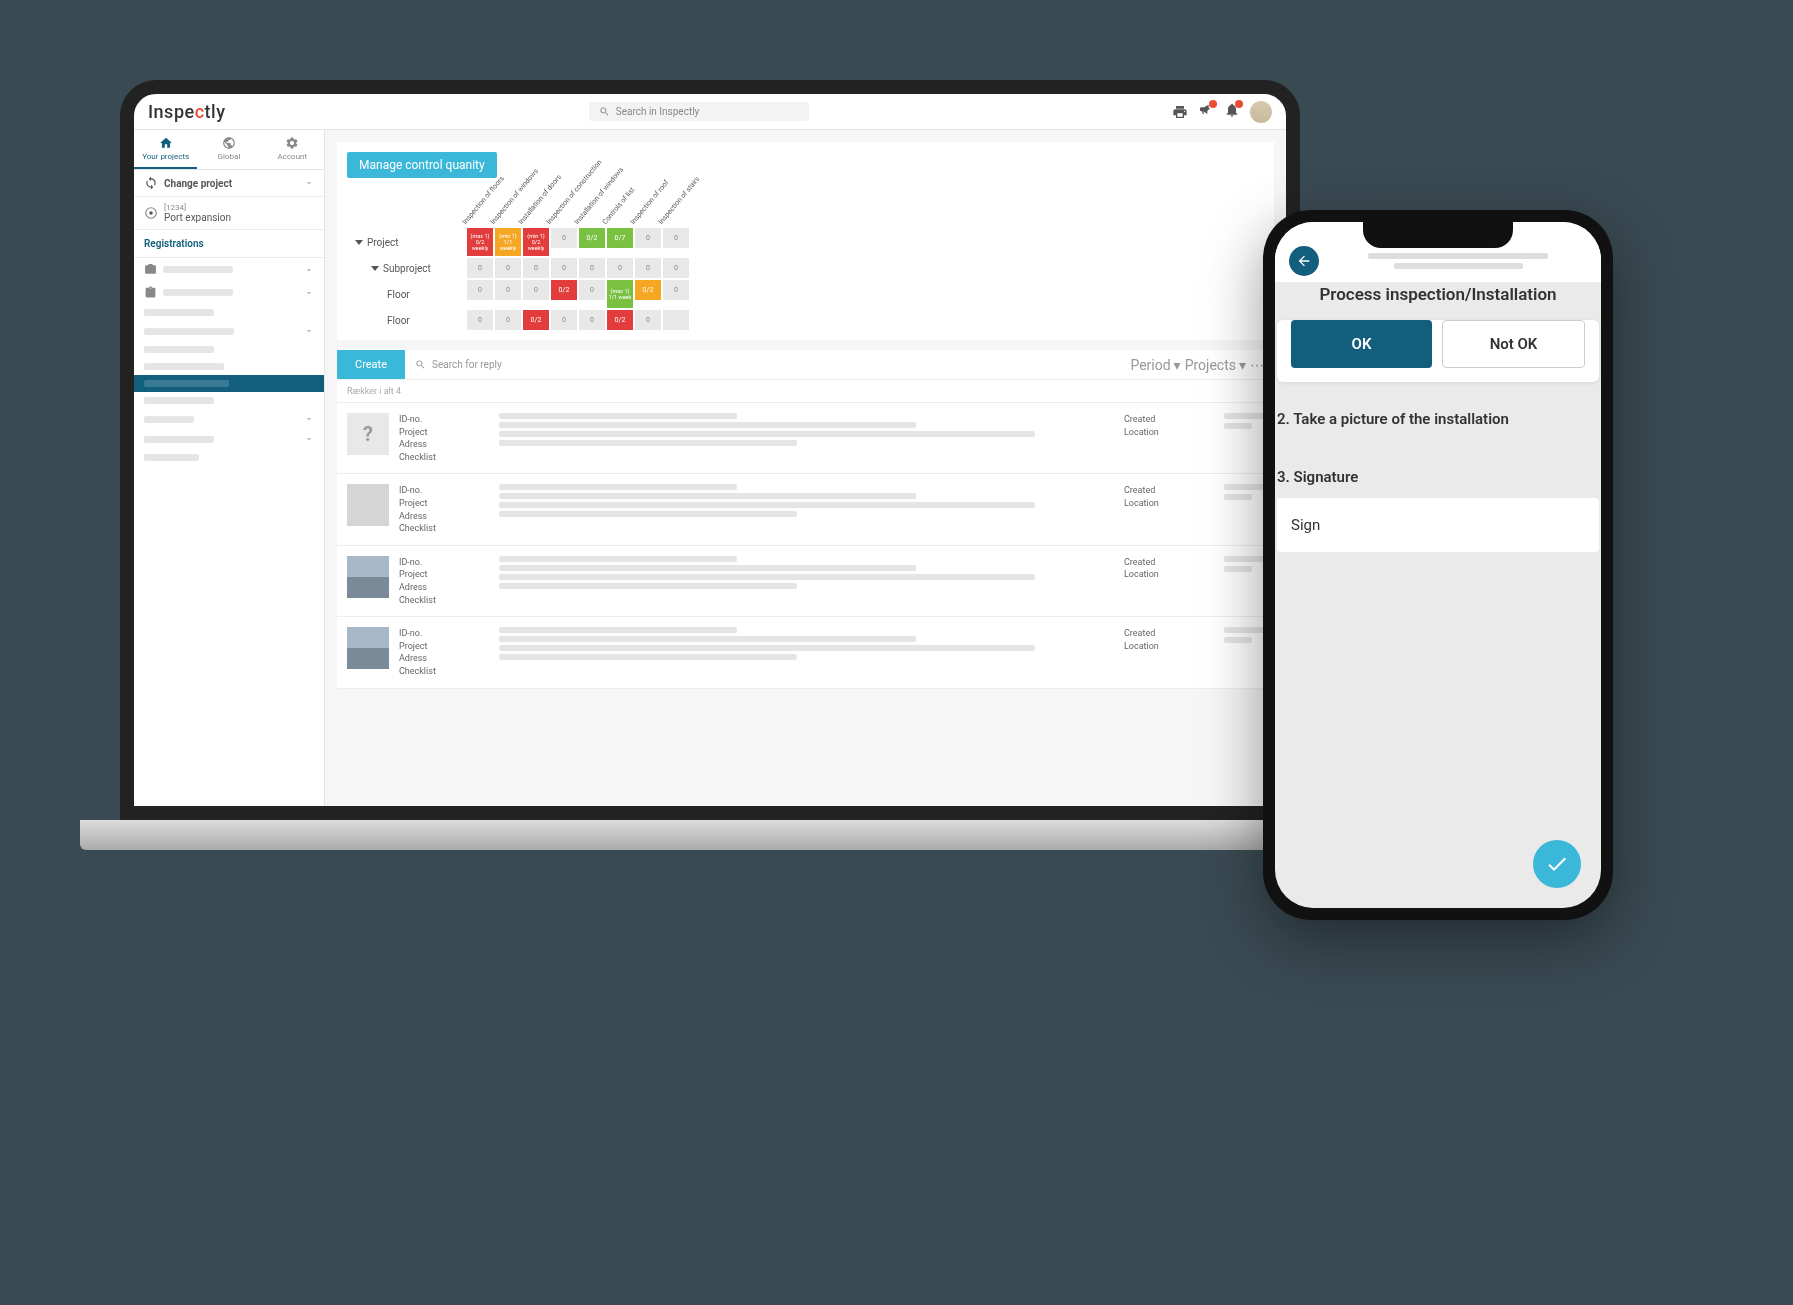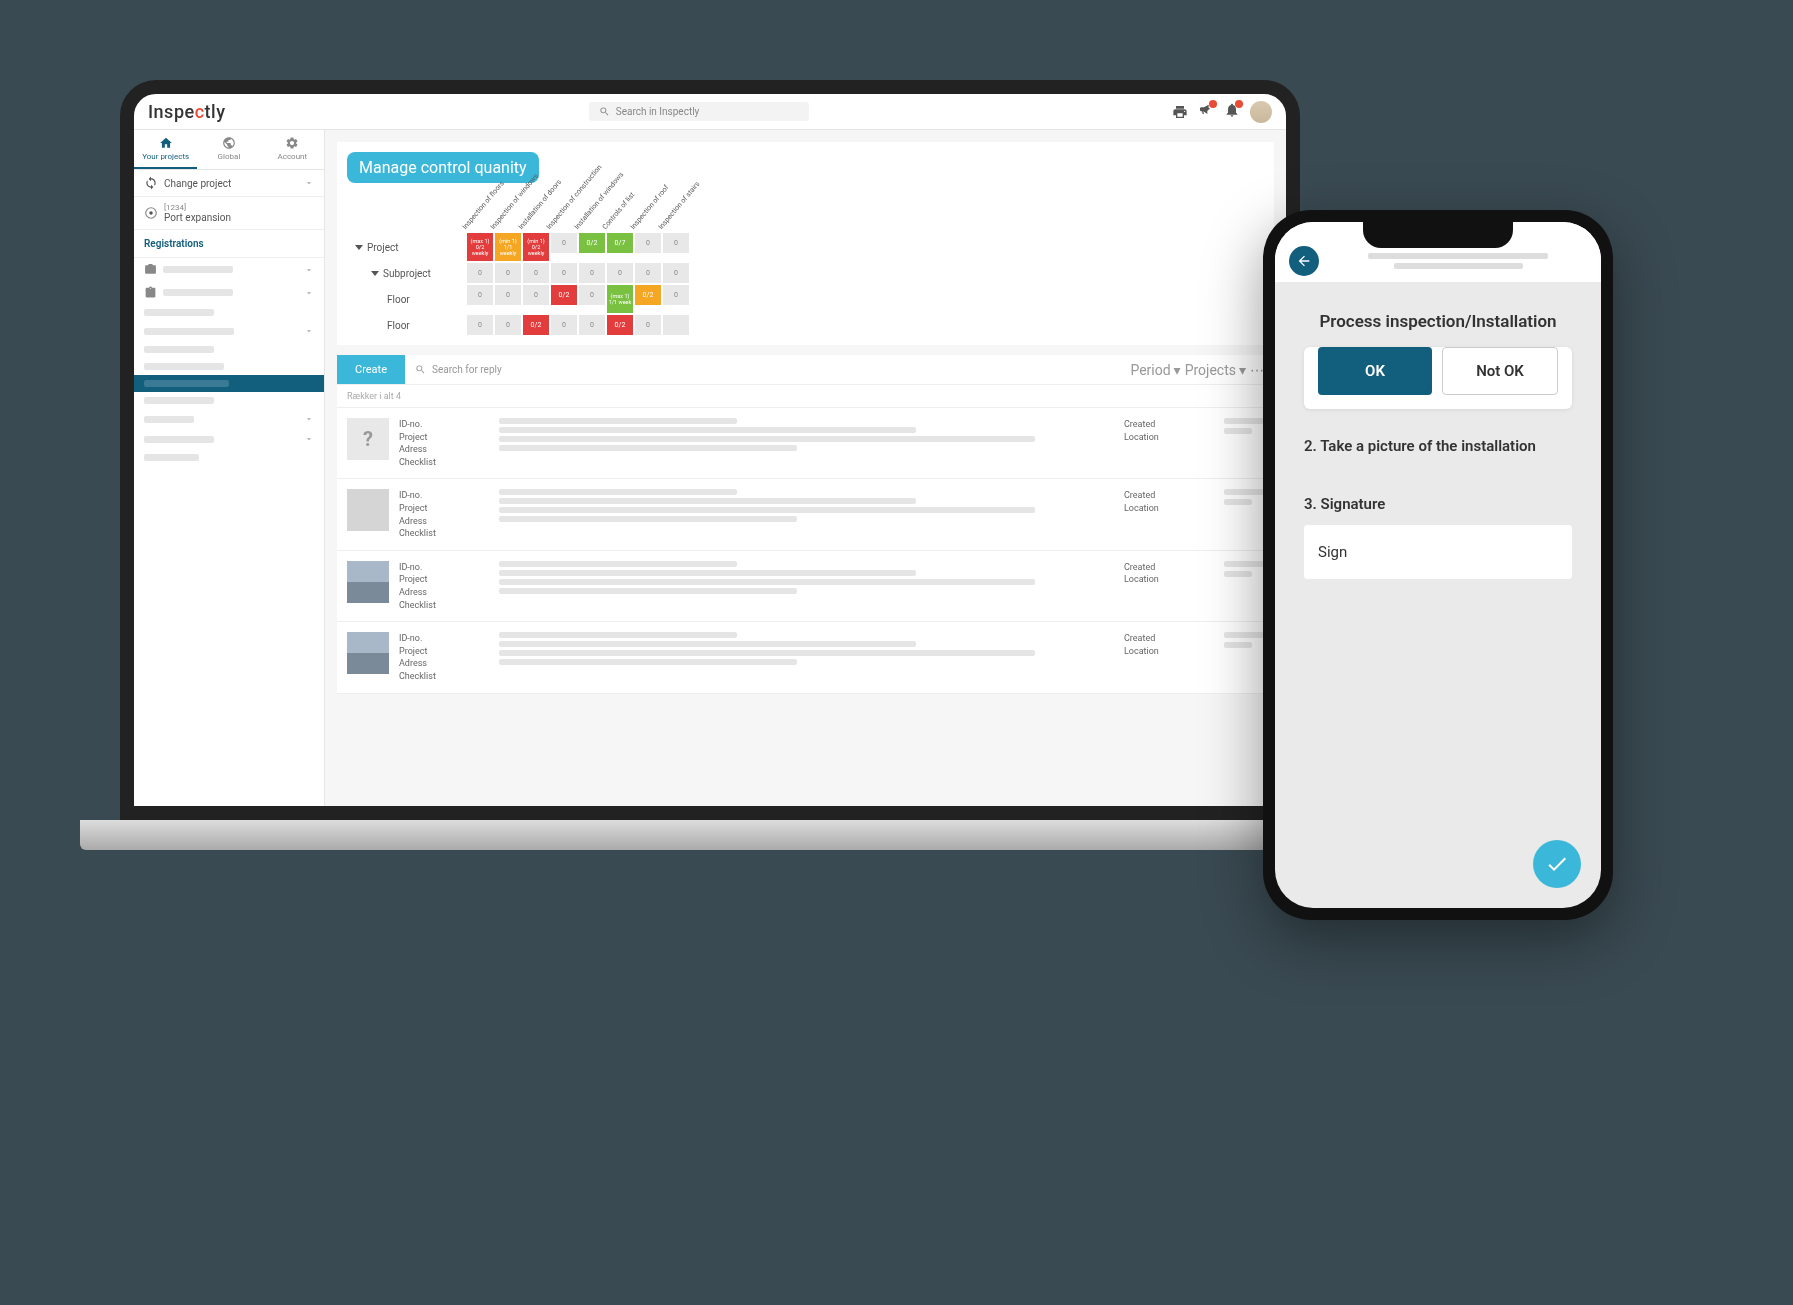--- a/index.html
+++ b/index.html
@@ -26,31 +26,31 @@
 .body{display:flex;flex:1;overflow:hidden}
 .sidebar{width:191px;border-right:1px solid #e5e5e5;background:#fff;font-size:10px}
 .nav-tabs{display:flex;border-bottom:1px solid #e5e5e5}
 .nav-tab{flex:1;text-align:center;padding:6px 0;color:#888;font-size:8px}
 .nav-tab svg{display:block;margin:0 auto 2px;width:14px;height:14px;fill:#888}
 .nav-tab.active{color:#125e7d;border-bottom:2px solid #125e7d}
 .nav-tab.active svg{fill:#125e7d}
 .side-row{display:flex;align-items:center;padding:6px 10px;gap:6px;border-bottom:1px solid #eee}
 .side-row svg{width:14px;height:14px;fill:#555}
 .side-row .chev{margin-left:auto;width:10px;height:10px;fill:#aaa}
-.side-row strong{font-weight:400;font-size:10px}
+.side-row strong{font-weight:700;font-size:10px}
 .side-section{padding:8px 10px;color:#125e7d;font-weight:600;border-bottom:1px solid #eee}
 .side-item{display:flex;align-items:center;padding:5px 10px;gap:6px}
 .side-item svg{width:13px;height:13px;fill:#888}
 .side-item.sel{background:#125e7d;color:#fff}
 .ph-line{height:7px;background:#e5e5e5;border-radius:2px;flex:1;max-width:70px}
 .ph-line.sel{background:#3a7a95}
 
 .main{flex:1;background:#f6f6f6;padding:12px;overflow:auto}
 .panel{background:#fff;padding:10px;margin-bottom:10px}
-.btn-manage{background:#3bb8d9;color:#fff;border:none;padding:6px 12px;font-size:16px;border-radius:8px;cursor:pointer}
+.btn-manage{background:#3bb8d9;color:#fff;border:none;padding:6px 12px;font-size:12px;border-radius:2px;cursor:pointer}
 .matrix{margin-top:8px}
 .matrix-headers{display:flex;margin-left:120px;gap:2px}
 .mh{width:26px;font-size:7px;transform:rotate(-50deg);transform-origin:left bottom;white-space:nowrap;height:40px;display:flex;align-items:flex-end;color:#555}
 .matrix-row{display:flex;align-items:center;margin-top:2px}
 .matrix-label{width:120px;font-size:10px;display:flex;align-items:center;gap:4px;padding-left:8px}
 .matrix-label.sub{padding-left:24px}
 .matrix-label.floor{padding-left:40px}
 .tri{width:0;height:0;border-left:4px solid transparent;border-right:4px solid transparent;border-top:5px solid #555}
 .matrix-cells{display:flex;gap:2px}
 .cell{width:26px;height:20px;background:#e8e8e8;display:flex;align-items:center;justify-content:center;font-size:7px;color:#888}
@@ -80,21 +80,21 @@
 
 
 .phone{position:absolute;right:180px;top:210px;width:350px;height:710px;background:#111;border-radius:48px;padding:12px;box-shadow:0 20px 60px rgba(0,0,0,.4)}
 .phone-screen{width:100%;height:100%;background:#eaeaea;border-radius:38px;overflow:hidden;position:relative}
 .notch{position:absolute;top:0;left:50%;transform:translateX(-50%);width:150px;height:26px;background:#111;border-radius:0 0 18px 18px;z-index:10}
 .phone-bar{height:60px;background:#fff;display:flex;align-items:center;padding:18px 14px 0;gap:10px}
 .back-btn{width:30px;height:30px;border-radius:50%;background:#125e7d;display:flex;align-items:center;justify-content:center;cursor:pointer}
 .back-btn svg{width:16px;height:16px;fill:#fff}
 .phone-title-ph{flex:1;display:flex;flex-direction:column;gap:4px;align-items:center}
 .phone-title-ph div{height:6px;background:#ddd;border-radius:2px}
-.phone-content{padding:29px}
+.phone-content{padding:2px}
 .phone-h1{font-size:17px;font-weight:600;color:#333;text-align:center;margin-bottom:16px}
 .card{background:#fff;border-radius:6px;padding:14px;margin-bottom:16px;box-shadow:0 1px 4px rgba(0,0,0,.08)}
 .card.pad0{padding:0;overflow:hidden}
 .card-title{font-size:15px;font-weight:600;color:#333;padding:12px 14px}
 .btn-row{display:flex;gap:10px;padding:0 14px 14px}
 .btn-ok{flex:1;background:#125e7d;color:#fff;border:none;padding:14px;font-size:15px;font-weight:600;border-radius:4px;cursor:pointer}
 .btn-notok{flex:1;background:#fff;color:#333;border:1px solid #ccc;padding:14px;font-size:15px;font-weight:600;border-radius:4px;cursor:pointer}
 .btn-add{width:100%;background:#125e7d;color:#fff;border:none;padding:14px;font-size:15px;font-weight:600;border-radius:28px;cursor:pointer;display:flex;align-items:center;justify-content:center;gap:10px}
 .btn-add svg{width:20px;height:20px;fill:#fff}
 .sign-box{background:#fff;padding:18px 14px;font-size:15px;color:#333;border-radius:4px}

